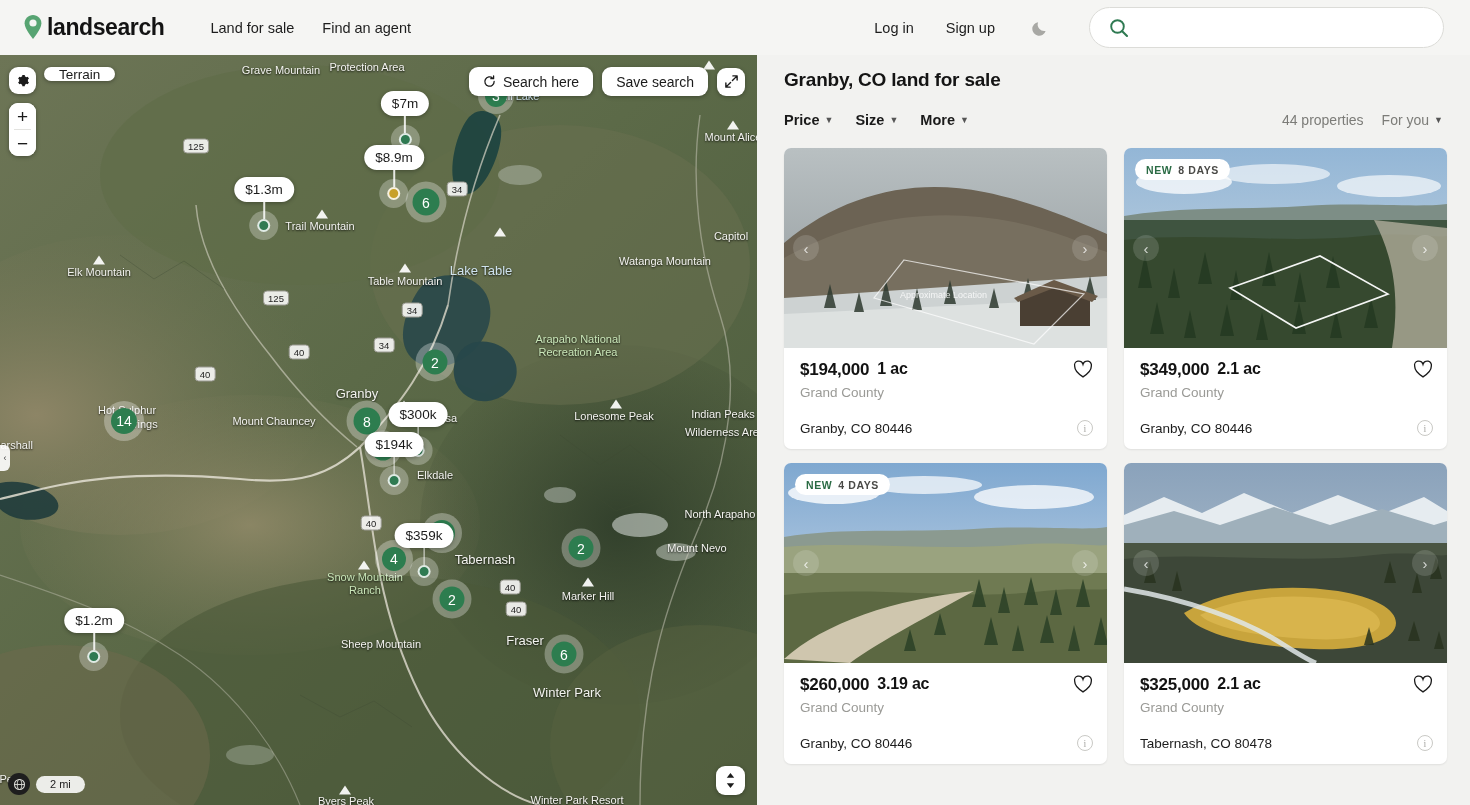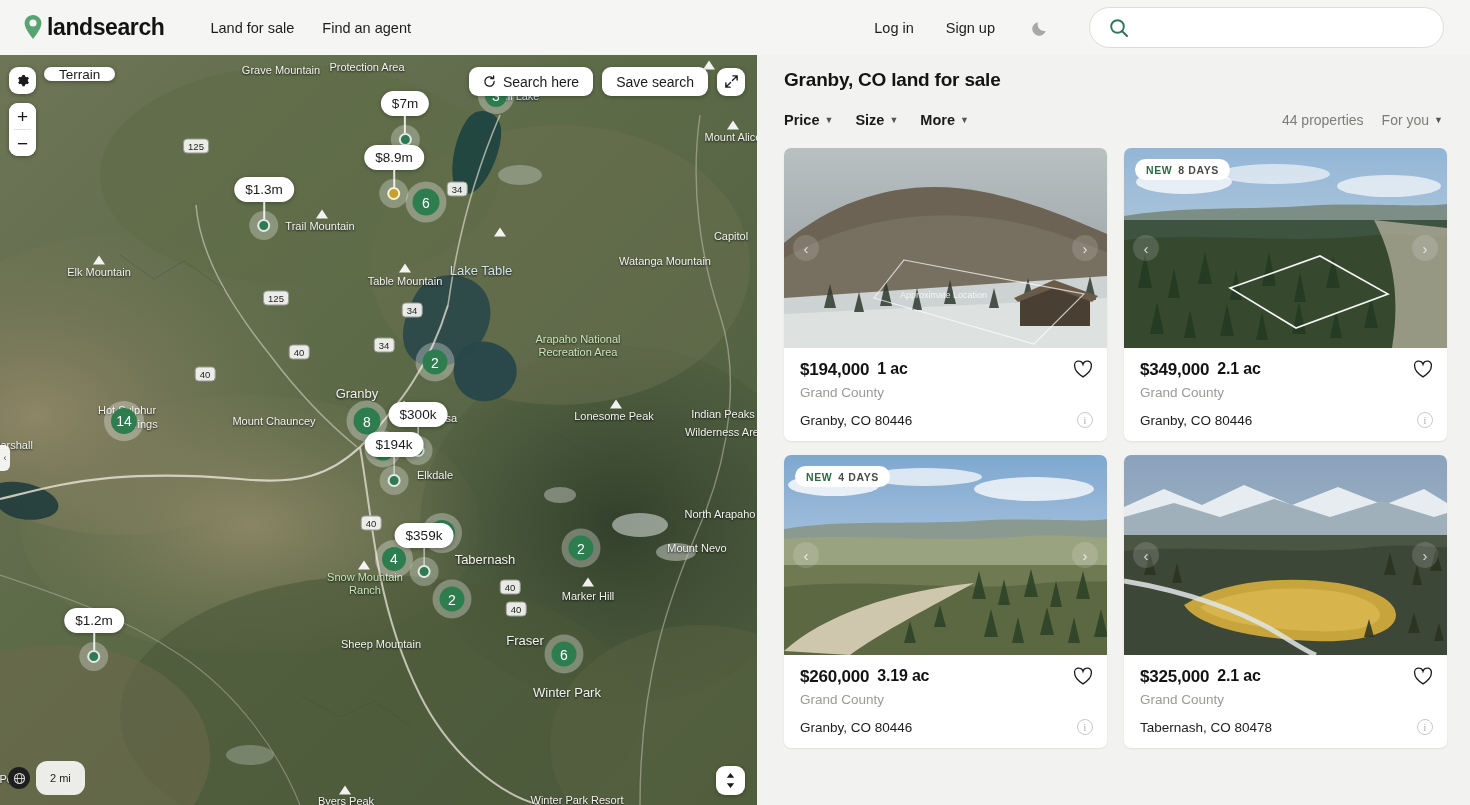--- a/index.html
+++ b/index.html
@@ -101,21 +101,21 @@
   }
 
   .scale-bar {
     position: absolute; left: 8px; bottom: 10px; display: flex; align-items: center; gap: 6px;
   }
   .scale-globe {
     width: 22px; height: 22px; border-radius: 50%; background: #1e1e1e;
     display: flex; align-items: center; justify-content: center;
   }
   .scale-pill {
-    background: rgba(255,255,255,.88); border-radius: 11px; height: 34px;
+    background: rgba(255,255,255,.88); border-radius: 11px; height: 17px;
     padding: 0 14px; font-size: 11px; color: #222; display: flex; align-items: center;
   }
   .map-bottomright {
     position: absolute; right: 12px; bottom: 10px;
     width: 29px; height: 29px; background: #fff; border-radius: 9px;
     display: flex; align-items: center; justify-content: center; cursor: pointer;
     box-shadow: 0 1px 4px rgba(0,0,0,.3); border: none;
   }
 
   
@@ -219,21 +219,21 @@
 
   .card-body { padding: 12px 14px 13px 16px; }
   .card-row1 { display: flex; align-items: flex-start; }
   .price { font-size: 17px; font-weight: bold; color: #131313; letter-spacing: -0.2px; }
   .acres { font-size: 16px; font-weight: bold; color: #131313; margin-left: 8px; letter-spacing: -0.2px; }
   .heart-btn {
     margin-left: auto; background: none; border: none; cursor: pointer; padding: 0;
     width: 20px; height: 20px;
   }
   .county { font-size: 13.5px; color: #9a9a96; margin-top: 5px; }
-  .card-row3 { display: flex; align-items: center; margin-top: 12px; }
+  .card-row3 { display: flex; align-items: center; margin-top: 20px; }
   .addr { font-size: 13.5px; color: #1d1d1d; }
   .info-btn {
     margin-left: auto; width: 16px; height: 16px; border-radius: 50%;
     border: 1px solid #c9c9c5; color: #aaaaa6; font-size: 10px;
     display: flex; align-items: center; justify-content: center; cursor: pointer;
     background: none; font-family: "Liberation Serif", serif;
   }
 </style>
 </head>
 <body>

